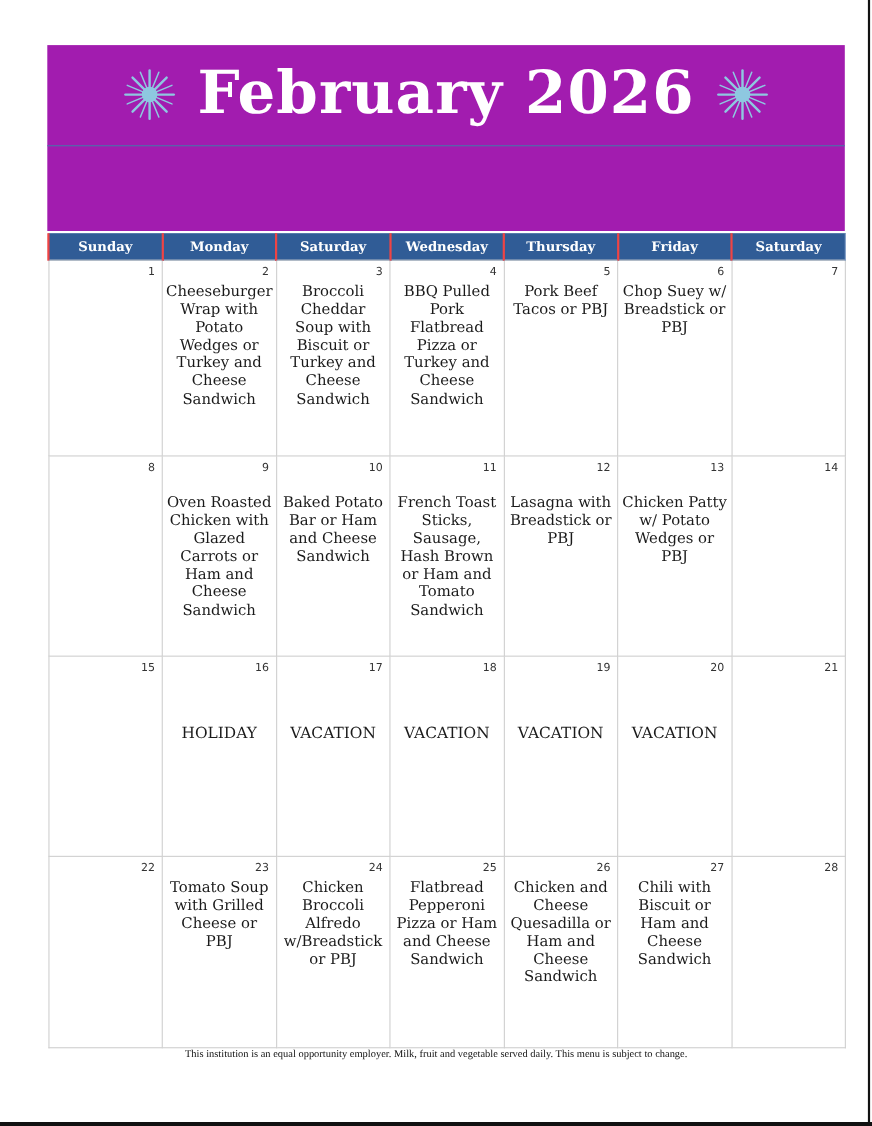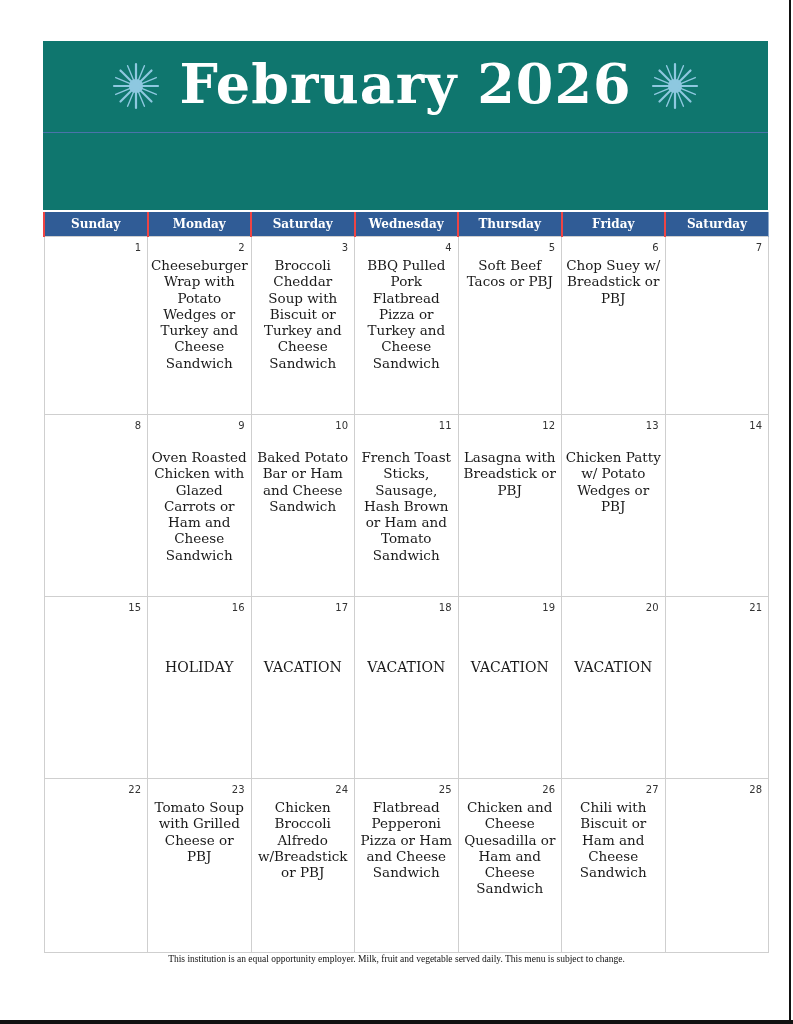--- a/index.html
+++ b/index.html
@@ -5,21 +5,21 @@
     html, body { margin: 0; padding: 0; }
     body {
       width: 793px; height: 1024px; background: #ffffff; position: relative; overflow: hidden;
       font-family: "DejaVu Serif", "Liberation Serif", serif;
     }
     .page-edge-right { position: absolute; left: 789px; top: 0; width: 2px; height: 1022px; background: #111; }
     .page-edge-bottom { position: absolute; left: 0; top: 1020px; width: 793px; height: 4px; background: #111; }
 
     .banner {
       position: absolute; left: 43px; top: 41px; width: 725px; height: 169px;
-      background: #0f766e;
+      background: #a21caf;
     }
     .banner-divider { position: absolute; left: 0; top: 91px; width: 100%; height: 1px; background: #4a73aa; }
     .title-row {
       position: absolute; left: 0; top: 0; width: 100%; height: 90px;
       display: flex; align-items: center; justify-content: center; gap: 18px;
     }
     .title {
       color: #ffffff; font-family: "DejaVu Serif", serif; font-weight: bold;
       font-size: 54px; letter-spacing: 1px; line-height: 1; margin-top: -4px;
     }
@@ -126,21 +126,21 @@
       <td>
           <span class="day-num">3</span>
           <span class="meal">Broccoli Cheddar Soup with Biscuit or Turkey and Cheese Sandwich</span>
         </td>
       <td>
           <span class="day-num">4</span>
           <span class="meal">BBQ Pulled Pork Flatbread Pizza or Turkey and Cheese Sandwich</span>
         </td>
       <td>
           <span class="day-num">5</span>
-          <span class="meal">Soft Beef Tacos or PBJ</span>
+          <span class="meal">Pork Beef Tacos or PBJ</span>
         </td>
       <td>
           <span class="day-num">6</span>
           <span class="meal">Chop Suey w/ Breadstick or PBJ</span>
         </td>
       <td>
           <span class="day-num">7</span>
           <span class="meal"></span>
         </td>
     </tr>

